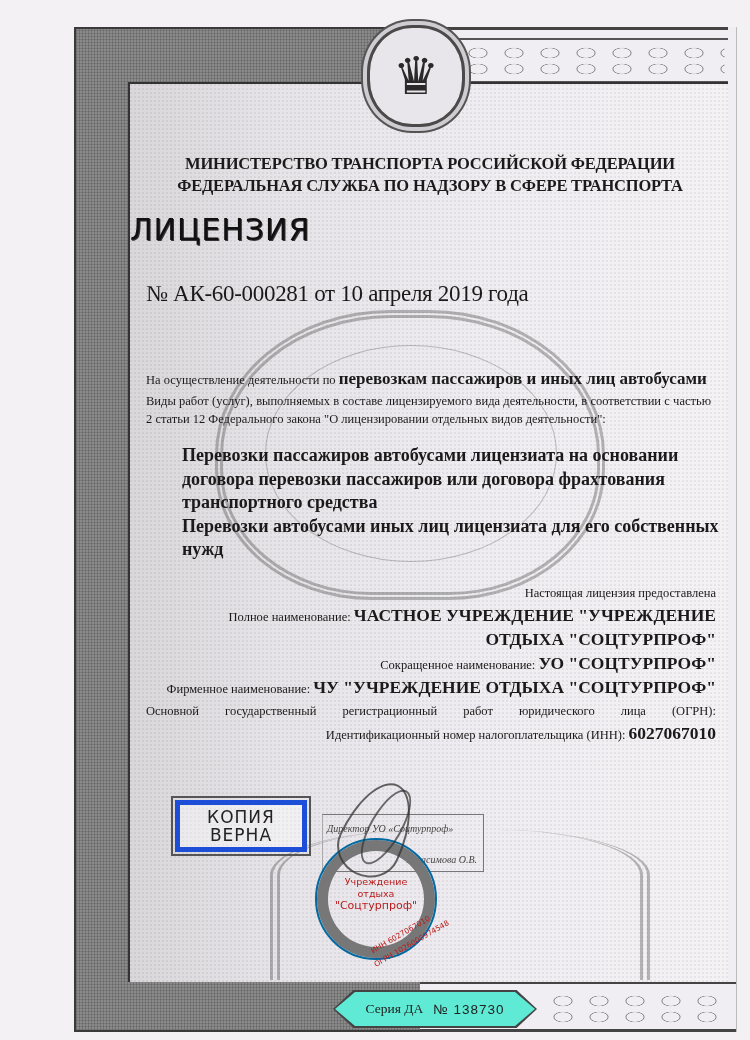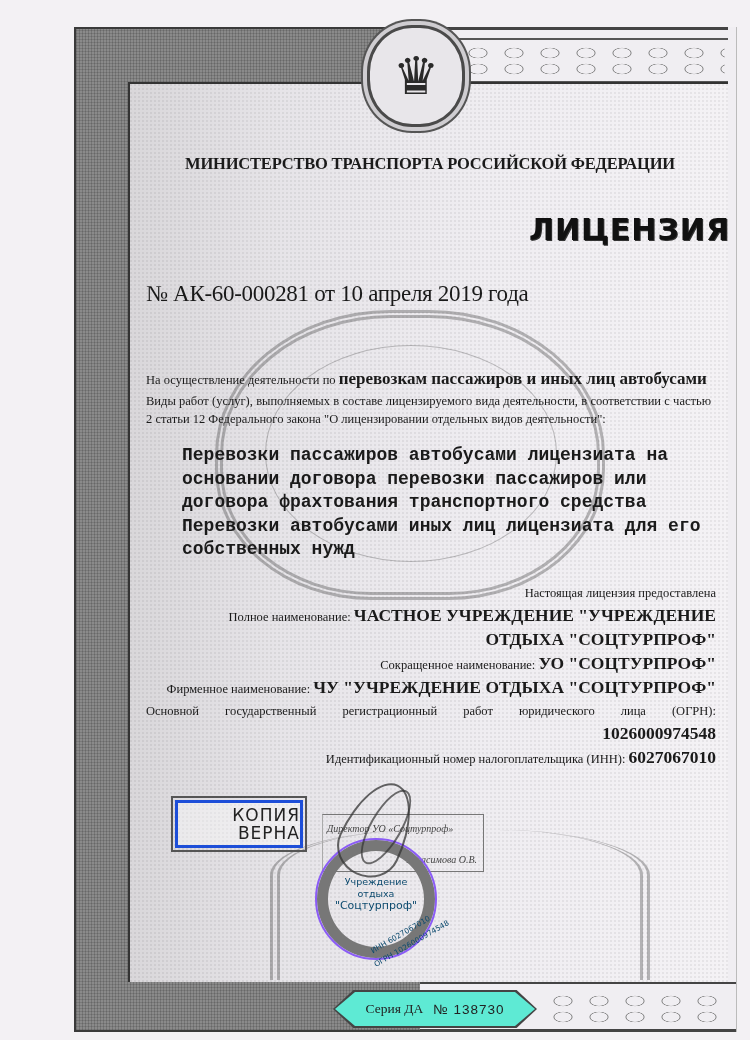--- a/index.html
+++ b/index.html
@@ -95,68 +95,68 @@
       font-family: "DejaVu Sans", sans-serif;
     }
     
     .ministry {
       position: absolute; left: 130px; top: 153px; width: 600px;
       text-align: center; font-weight: bold; font-size: 16.5px; line-height: 22px;
       letter-spacing: -0.2px;
     }
     .title {
       position: absolute; left: 130px; top: 212px; width: 600px;
-      text-align: right; font-weight: bold; font-size: 30px; letter-spacing: 1px;
+      text-align: left; font-weight: normal; font-size: 30px; letter-spacing: 1px;
       font-family: "DejaVu Sans", sans-serif; color: #111;
       text-shadow: 1px 1px 0 #333;
     }
     .license-number {
       position: absolute; left: 146px; top: 281px;
       font-weight: normal; font-size: 23px; letter-spacing: -0.3px;
     }
     .activity {
       position: absolute; left: 146px; top: 328px; width: 570px;
       font-size: 12.5px; line-height: 22px; margin-top: 40px;
     }
     .activity b { font-size: 17px; }
     .works {
       position: absolute; left: 146px; top: 392px; width: 565px;
       font-size: 12.5px; line-height: 18px; text-align: justify;
     }
     .works-list {
       position: absolute; left: 182px; top: 444px; width: 540px;
-      font-weight: bold; font-size: 18px; line-height: 23.5px; font-family: Liberation Mono, monospace;
+      font-weight: bold; font-size: 18px; line-height: 23.5px;
     }
     .holder {
       position: absolute; left: 146px; top: 582px; width: 570px;
       font-size: 12.5px; line-height: 22px;
     }
     .holder b { font-size: 17.5px; }
     .holder .line { display: block; text-align: right; }
     .holder .just { text-align: justify; text-align-last: justify; }
     
     .copy-stamp {
       position: absolute; left: 175px; top: 800px; width: 122px; height: 42px;
-      border: 3px solid #1d4ed8; outline: 2px solid #555; outline-offset: 2px;
+      border: 5px solid #1d4ed8; outline: 2px solid #555; outline-offset: 2px;
       font-family: "DejaVu Sans", sans-serif; font-size: 17px; line-height: 18px;
-      text-align: right; color: #222; letter-spacing: 1px; background: rgba(255,255,255,0.4);
+      text-align: center; color: #222; letter-spacing: 1px; background: rgba(255,255,255,0.4);
       display: flex; flex-direction: column; justify-content: center;
     }
     .director-stamp {
       position: absolute; left: 322px; top: 793px; width: 160px; height: 56px;
       border: 1.5px solid #777; border-left-color: #aaa;
       font-style: italic; font-size: 10px; color: #444; margin-top: 21px;
     }
     .director-stamp .pos { position: absolute; left: 4px; top: 8px; }
     .director-stamp .name { position: absolute; right: 6px; bottom: 6px; font-style: italic; }
     .seal {
       position: absolute; left: 315px; top: 838px; width: 118px; height: 118px;
-      border: 2px solid #8b5cf6; border-radius: 50%;
+      border: 2px solid #0369a1; border-radius: 50%;
       box-shadow: inset 0 0 0 10px rgba(255,255,255,0), inset 0 0 0 11px #777;
-      font-family: "DejaVu Sans", sans-serif; color: #0c4a6e; text-align: center;
+      font-family: "DejaVu Sans", sans-serif; color: #b91c1c; text-align: center;
     }
     .seal .center { position: absolute; left: 0; right: 0; top: 36px; font-size: 9.5px; line-height: 12px; }
     .seal .center .big { font-size: 11px; }
     .seal .rim { position: absolute; font-size: 7.5px; left: 50px; top: 90px; transform: rotate(-30deg); white-space: nowrap; }
     .seal .rim2 { position: absolute; font-size: 7.5px; left: 52px; top: 99px; transform: rotate(-30deg); white-space: nowrap; }
     .signature {
       position: absolute; left: 345px; top: 780px; width: 60px; height: 95px;
       border: 2px solid #333; border-radius: 50% 50% 50% 50% / 70% 70% 30% 30%;
       transform: rotate(25deg); opacity: 0.75;
     }
@@ -197,20 +197,21 @@
   <div class="rosette"></div>
   <div class="rosette-inner"></div>
   <div class="rosette-lower"></div>
 
   <div class="emblem">
     <span class="emblem-glyph">♛</span>
   </div>
 
   <div class="ministry">
     <div>МИНИСТЕРСТВО ТРАНСПОРТА РОССИЙСКОЙ ФЕДЕРАЦИИ</div>
+    <div>ФЕДЕРАЛЬНАЯ СЛУЖБА ПО НАДЗОРУ В СФЕРЕ ТРАНСПОРТА</div>
   </div>
 
   <div class="title">ЛИЦЕНЗИЯ</div>
 
   <div class="license-number">№ АК-60-000281 от 10 апреля 2019 года</div>
 
   <div class="activity">
     <span>На осуществление деятельности по</span>
     <b>перевозкам пассажиров и иных лиц автобусами</b>
   </div>
@@ -230,23 +231,20 @@
     </span>
     <span class="line">
       <span>Сокращенное наименование:</span>
       <b>УО "СОЦТУРПРОФ"</b>
     </span>
     <span class="line">
       <span>Фирменное наименование:</span>
       <b>ЧУ "УЧРЕЖДЕНИЕ ОТДЫХА "СОЦТУРПРОФ"</b>
     </span>
     <span class="line just">Основной государственный регистрационный работ юридического лица (ОГРН):</span>
-    <span class="line">
-      <b>1026000974548</b>
-    </span>
     <span class="line">
       <span>Идентификационный номер налогоплательщика (ИНН):</span>
       <b>6027067010</b>
     </span>
   </div>
 
   <div class="copy-stamp">
     <span>КОПИЯ</span>
     <span>ВЕРНА</span>
   </div>

